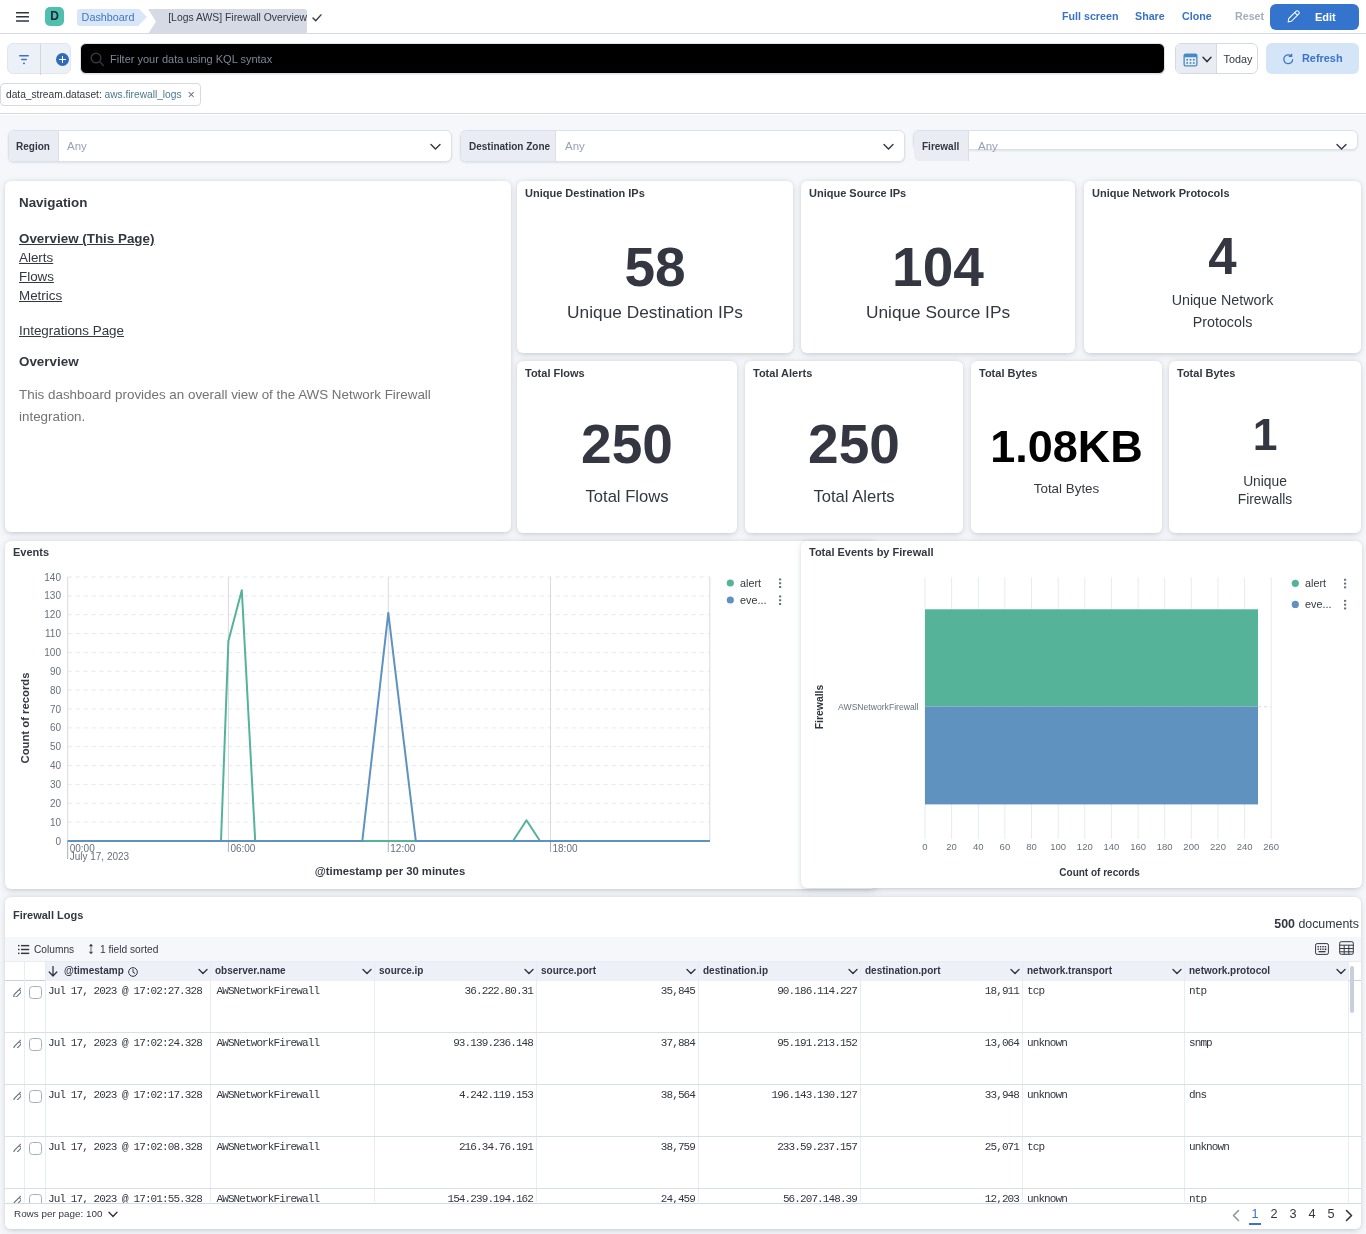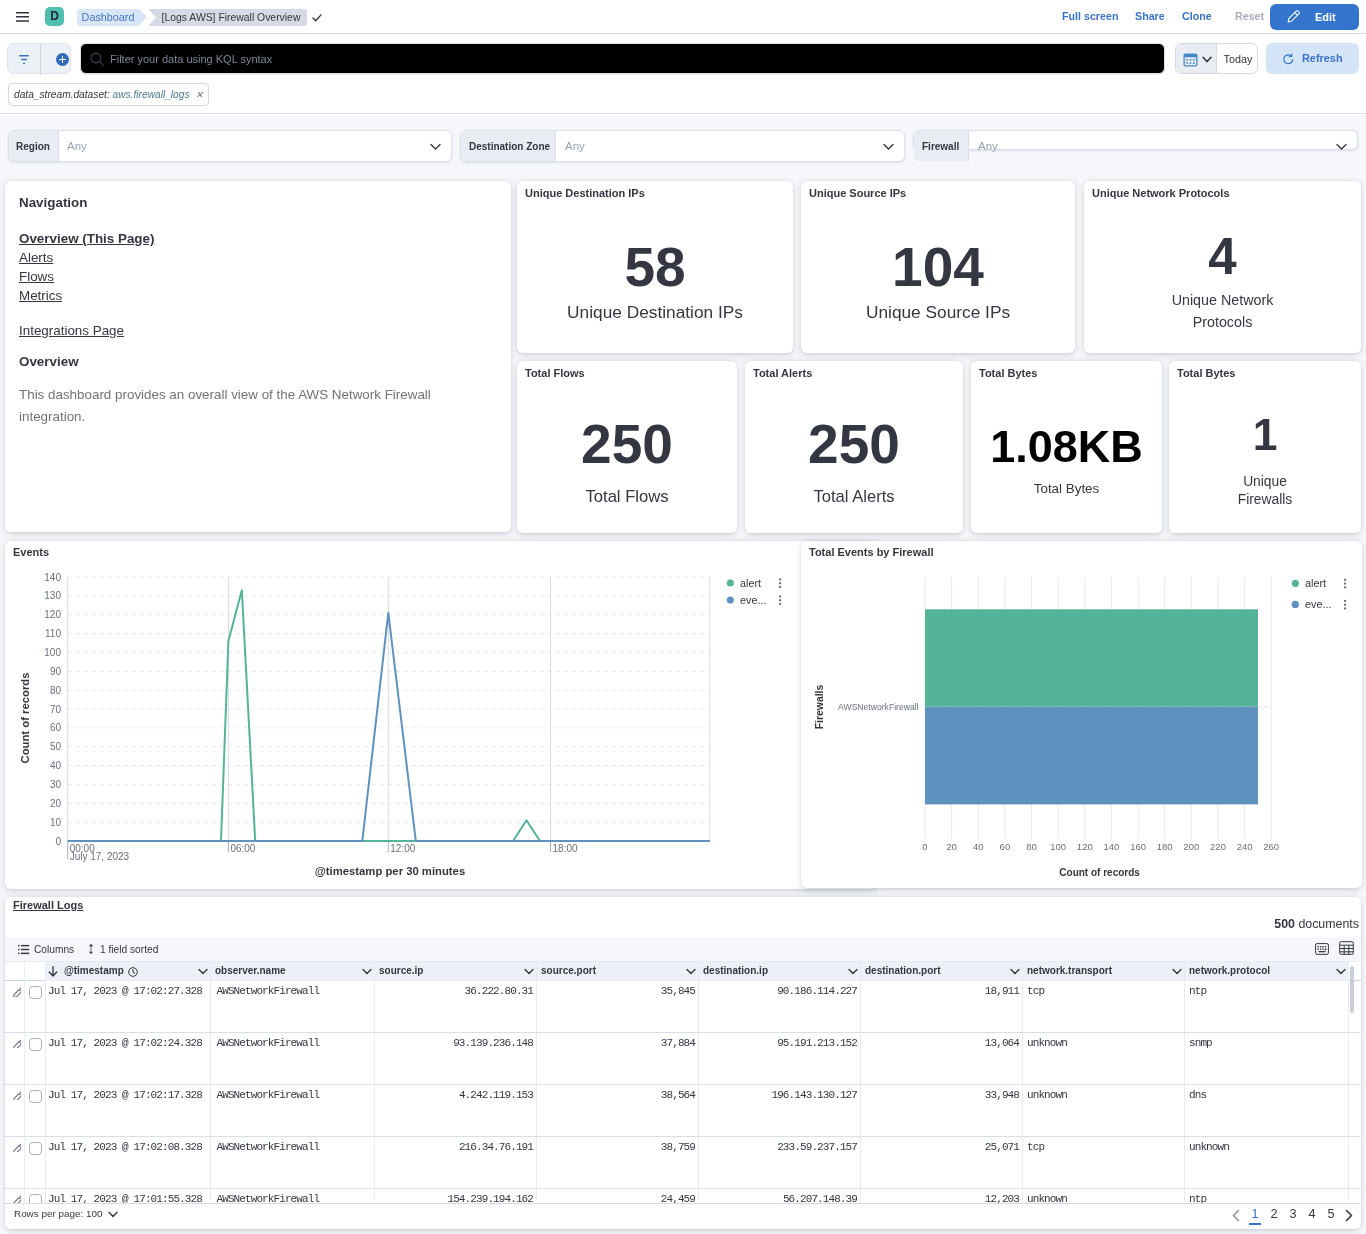--- a/index.html
+++ b/index.html
@@ -27,21 +27,21 @@
  <rect x="0" y="0" width="13" height="1.5" rx="0.3" fill="#2f3442"></rect>
  <rect x="0" y="4.1" width="13" height="1.5" rx="0.3" fill="#2f3442"></rect>
  <rect x="0" y="8.2" width="13" height="1.5" rx="0.3" fill="#2f3442"></rect>
 </svg>
 
 <div class="abs" style="left:45px;top:7px;width:19px;height:19px;border-radius:5px;background:#4fc0b0;color:#1f2733;font-size:12px;font-weight:bold;text-align:center;line-height:19px;">D</div>
 
 <div class="abs" style="left:77px;top:9px;height:17px;">
   <div style="position:absolute;left:0;top:0;height:17px;width:62px;background:#d9e6f7;border-radius:3px 0 0 3px;color:#4077c6;font-size:10.8px;line-height:17px;text-align:center;">Dashboard</div>
   <div style="position:absolute;left:62px;top:0;width:0;height:0;border-top:8.5px solid transparent;border-bottom:8.5px solid transparent;border-left:8px solid #d9e6f7;"></div>
-  <div style="position:absolute;left:71px;top:0;height:17px;width:159px;background:#d5dae4;border-radius:0 3px 3px 0;color:#343741;font-size:10.4px;line-height:17px;text-align:center;clip-path:polygon(0 0,100% 0,100% 100%,0 100%,8px 50%);padding-left:7px;">[Logs AWS] Firewall Overview</div>
+  <div style="position:absolute;left:71px;top:0;height:25px;width:159px;background:#d5dae4;border-radius:0 3px 3px 0;color:#343741;font-size:10.4px;line-height:17px;text-align:right;clip-path:polygon(0 0,100% 0,100% 100%,0 100%,8px 50%);padding-left:7px;">[Logs AWS] Firewall Overview</div>
 </div>
 <svg class="abs" style="left:312px;top:13.5px;" width="10" height="8" viewBox="0 0 13 11">
       <path d="M1 5.5 L4.7 9.2 L12 1.2" stroke="#343741" stroke-width="1.9" fill="none" stroke-linecap="round" stroke-linejoin="round"></path>
     </svg>
 
 <div class="abs" style="left:1062px;top:10px;font-size:10.7px;font-weight:600;color:#3a72c8;">Full screen</div>
 <div class="abs" style="left:1135px;top:10px;font-size:10.7px;font-weight:600;color:#3a72c8;">Share</div>
 <div class="abs" style="left:1182px;top:10px;font-size:10.7px;font-weight:600;color:#3a72c8;">Clone</div>
 <div class="abs" style="left:1235px;top:10px;font-size:10.7px;font-weight:600;color:#a6adb9;">Reset</div>
 <div class="abs" style="left:1270px;top:4px;width:89px;height:26px;background:#3474cd;border-radius:6px;color:#fff;">
@@ -95,21 +95,21 @@
 </div>
 
 <div class="abs" style="left:1266px;top:43px;width:93px;height:31px;background:#d3e5f6;border-radius:6px;">
   <svg class="abs" style="left:16px;top:9.5px;" width="12.5" height="12.5" viewBox="0 0 16 16">
         <path d="M13.7 8 a5.7 5.7 0 1 1 -1.7 -4.1" fill="none" stroke="#3b73c9" stroke-width="1.6"></path>
         <path d="M12.3 0.8 L12.3 4.4 L8.7 4.4" fill="none" stroke="#3b73c9" stroke-width="1.6"></path>
       </svg>
   <div style="position:absolute;left:36px;top:9px;font-size:10.9px;font-weight:600;color:#3b73c9;">Refresh</div>
 </div>
 
-<div class="abs" style="left:8px;top:83px;height:23px;background:#fff;border:1px solid #d3dae6;border-radius:4px;font-size:10.2px;line-height:21.5px;padding:0 5px;color:#343741;font-style:italic;">data_stream.dataset: <span style="color:#4a7a8f;">aws.firewall_logs</span>&nbsp;&nbsp;<span style="color:#69707D;font-size:9.5px;">✕</span></div>
+<div class="abs" style="left:0;top:83px;height:23px;background:#fff;border:1px solid #d3dae6;border-radius:4px;font-size:10.2px;line-height:21.5px;padding:0 5px;color:#343741;">data_stream.dataset: <span style="color:#4a7a8f;">aws.firewall_logs</span>&nbsp;&nbsp;<span style="color:#69707D;font-size:9.5px;">✕</span></div>
 
 <div class="abs" style="left:0;top:115px;width:1366px;height:1119px;background:#f6f7fa;"></div>
 
 <div class="abs" style="left:8px;top:130px;width:444px;height:32px;background:#fff;border:1px solid #dbe1ec;border-radius:6px;box-shadow:0 1px 2px rgba(152,162,179,0.25);">
   <div style="position:absolute;left:0;top:0;width:50px;height:30px;background:#e9edf3;border-radius:5px 0 0 5px;border-right:1px solid #d9dfe9;"></div>
   <div style="position:absolute;left:7px;top:10px;font-size:10px;font-weight:bold;color:#343741;">Region</div>
   <div style="position:absolute;left:58px;top:9px;font-size:11.5px;color:#98a2b3;">Any</div>
   <svg class="abs" style="right:10px;top:12px;" width="11" height="8" viewBox="0 0 11 8">
         <path d="M1 1.5 L5.5 6 L10 1.5" stroke="#343741" stroke-width="1.4" fill="none" stroke-linecap="round"></path>
       </svg>
@@ -318,21 +318,21 @@
           <rect x="543" y="41.6" width="2.2" height="1.9"></rect>
           <rect x="543" y="45.4" width="2.2" height="1.9"></rect>
       <rect x="543" y="58.9" width="2.2" height="1.9"></rect>
           <rect x="543" y="62.7" width="2.2" height="1.9"></rect>
           <rect x="543" y="66.5" width="2.2" height="1.9"></rect>
     </g>
   </svg>
 </div>
 
 <div class="panel" style="left:5px;top:897px;width:1356px;height:332px;overflow:hidden;">
-  <div class="ptitle" style="position:absolute;left:8px;top:2px;text-decoration:underline;">Firewall Logs</div>
+  <div class="ptitle" style="position:absolute;left:8px;top:12px;">Firewall Logs</div>
   <div style="position:absolute;right:2px;top:20px;font-size:12.4px;color:#343741;"><b>500</b> <span style="font-weight:normal;">documents</span></div>
 
   <div style="position:absolute;left:0;top:40px;width:1356px;height:24px;background:#f6f7fa;"></div>
   <svg class="abs" style="left:13px;top:46.5px;" width="12" height="11" viewBox="0 0 13 12">
     <g fill="#343741">
           <rect x="0" y="1" width="1.6" height="1.6"></rect>
           <rect x="0" y="5.2" width="1.6" height="1.6"></rect>
           <rect x="0" y="9.4" width="1.6" height="1.6"></rect>
           <rect x="3.2" y="1" width="9" height="1.6"></rect>
           <rect x="3.2" y="5.2" width="9" height="1.6"></rect>

